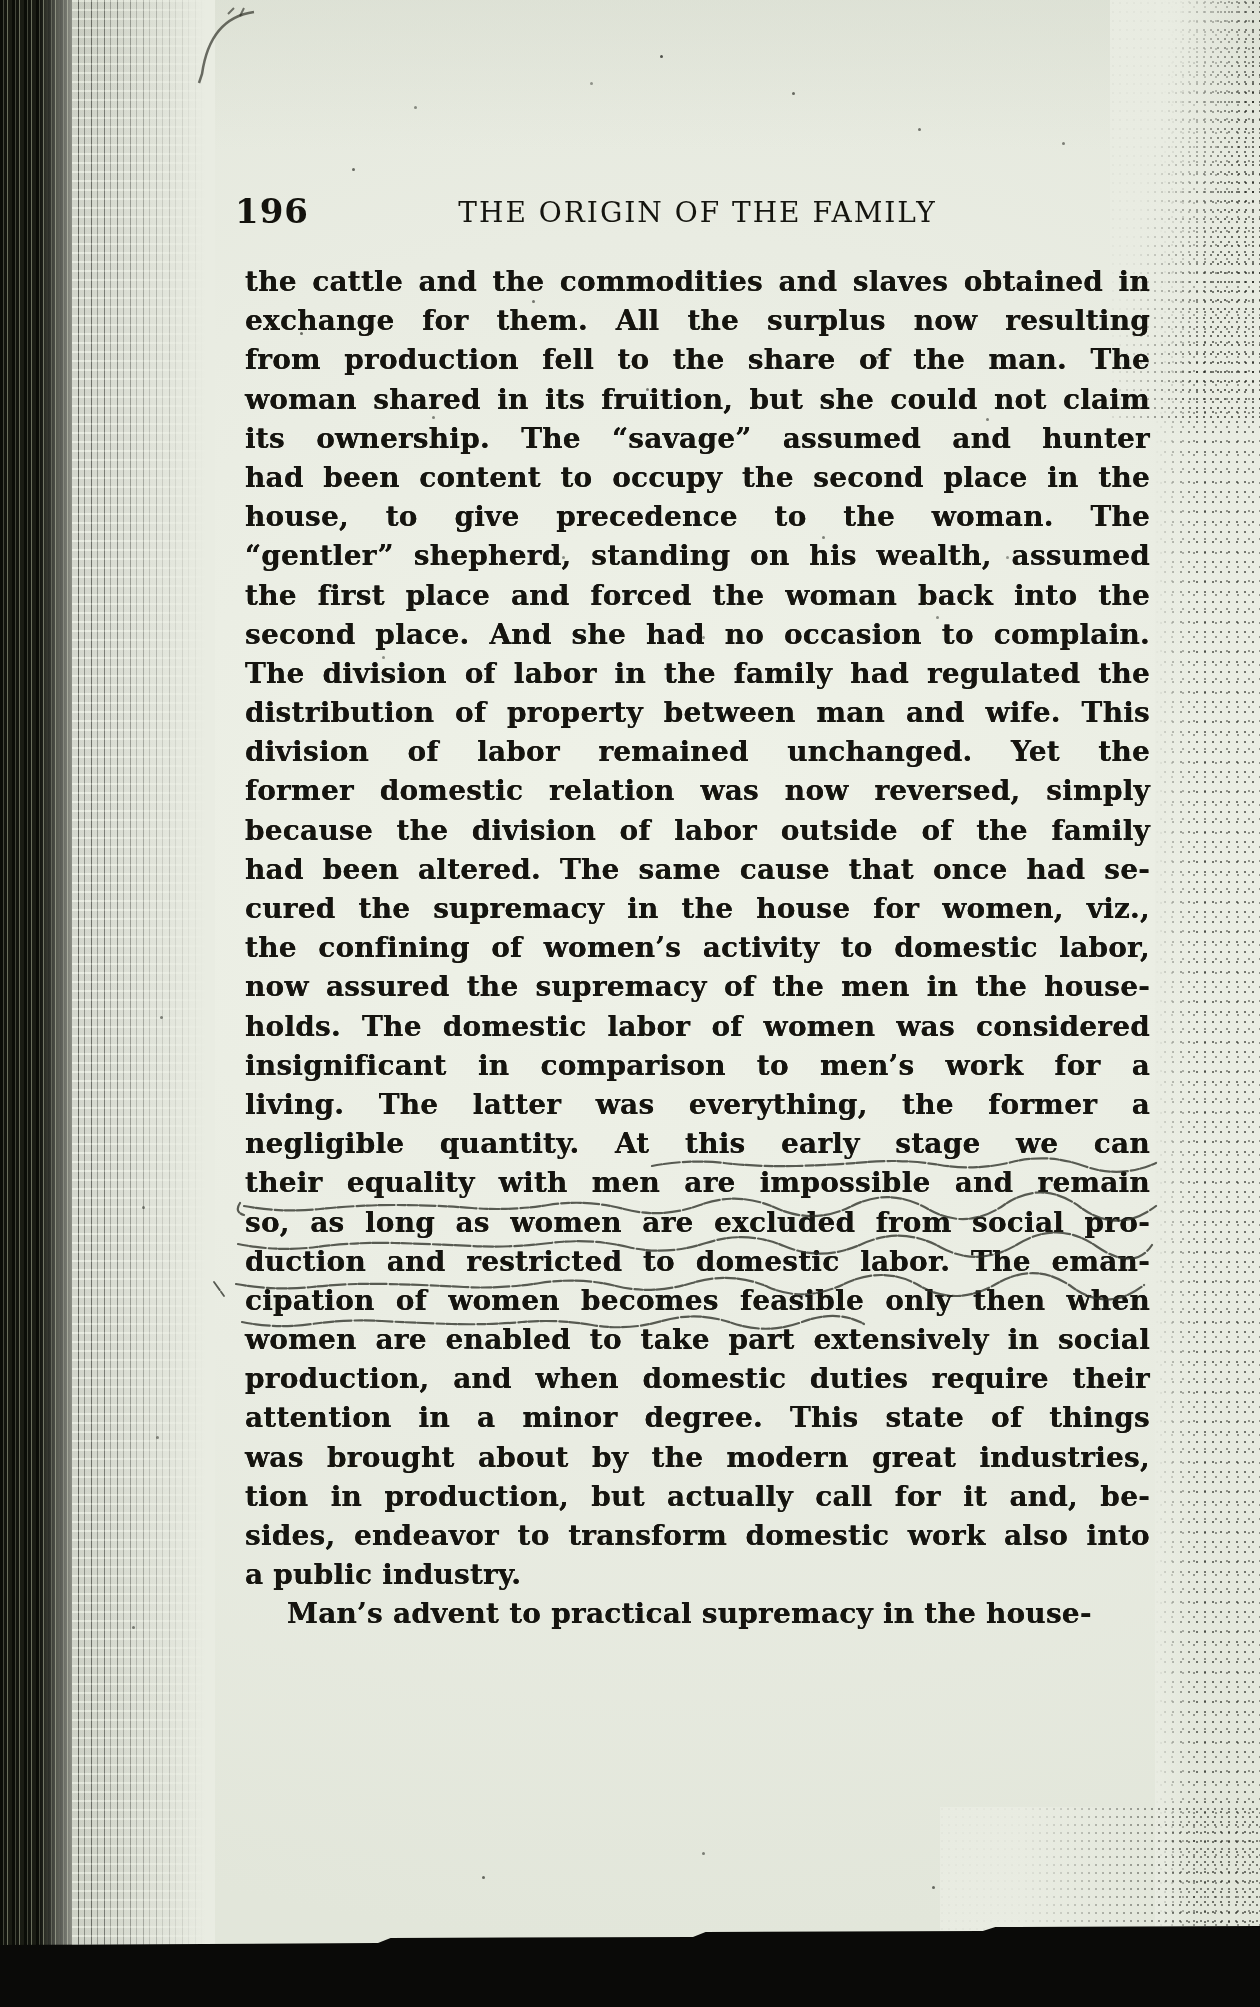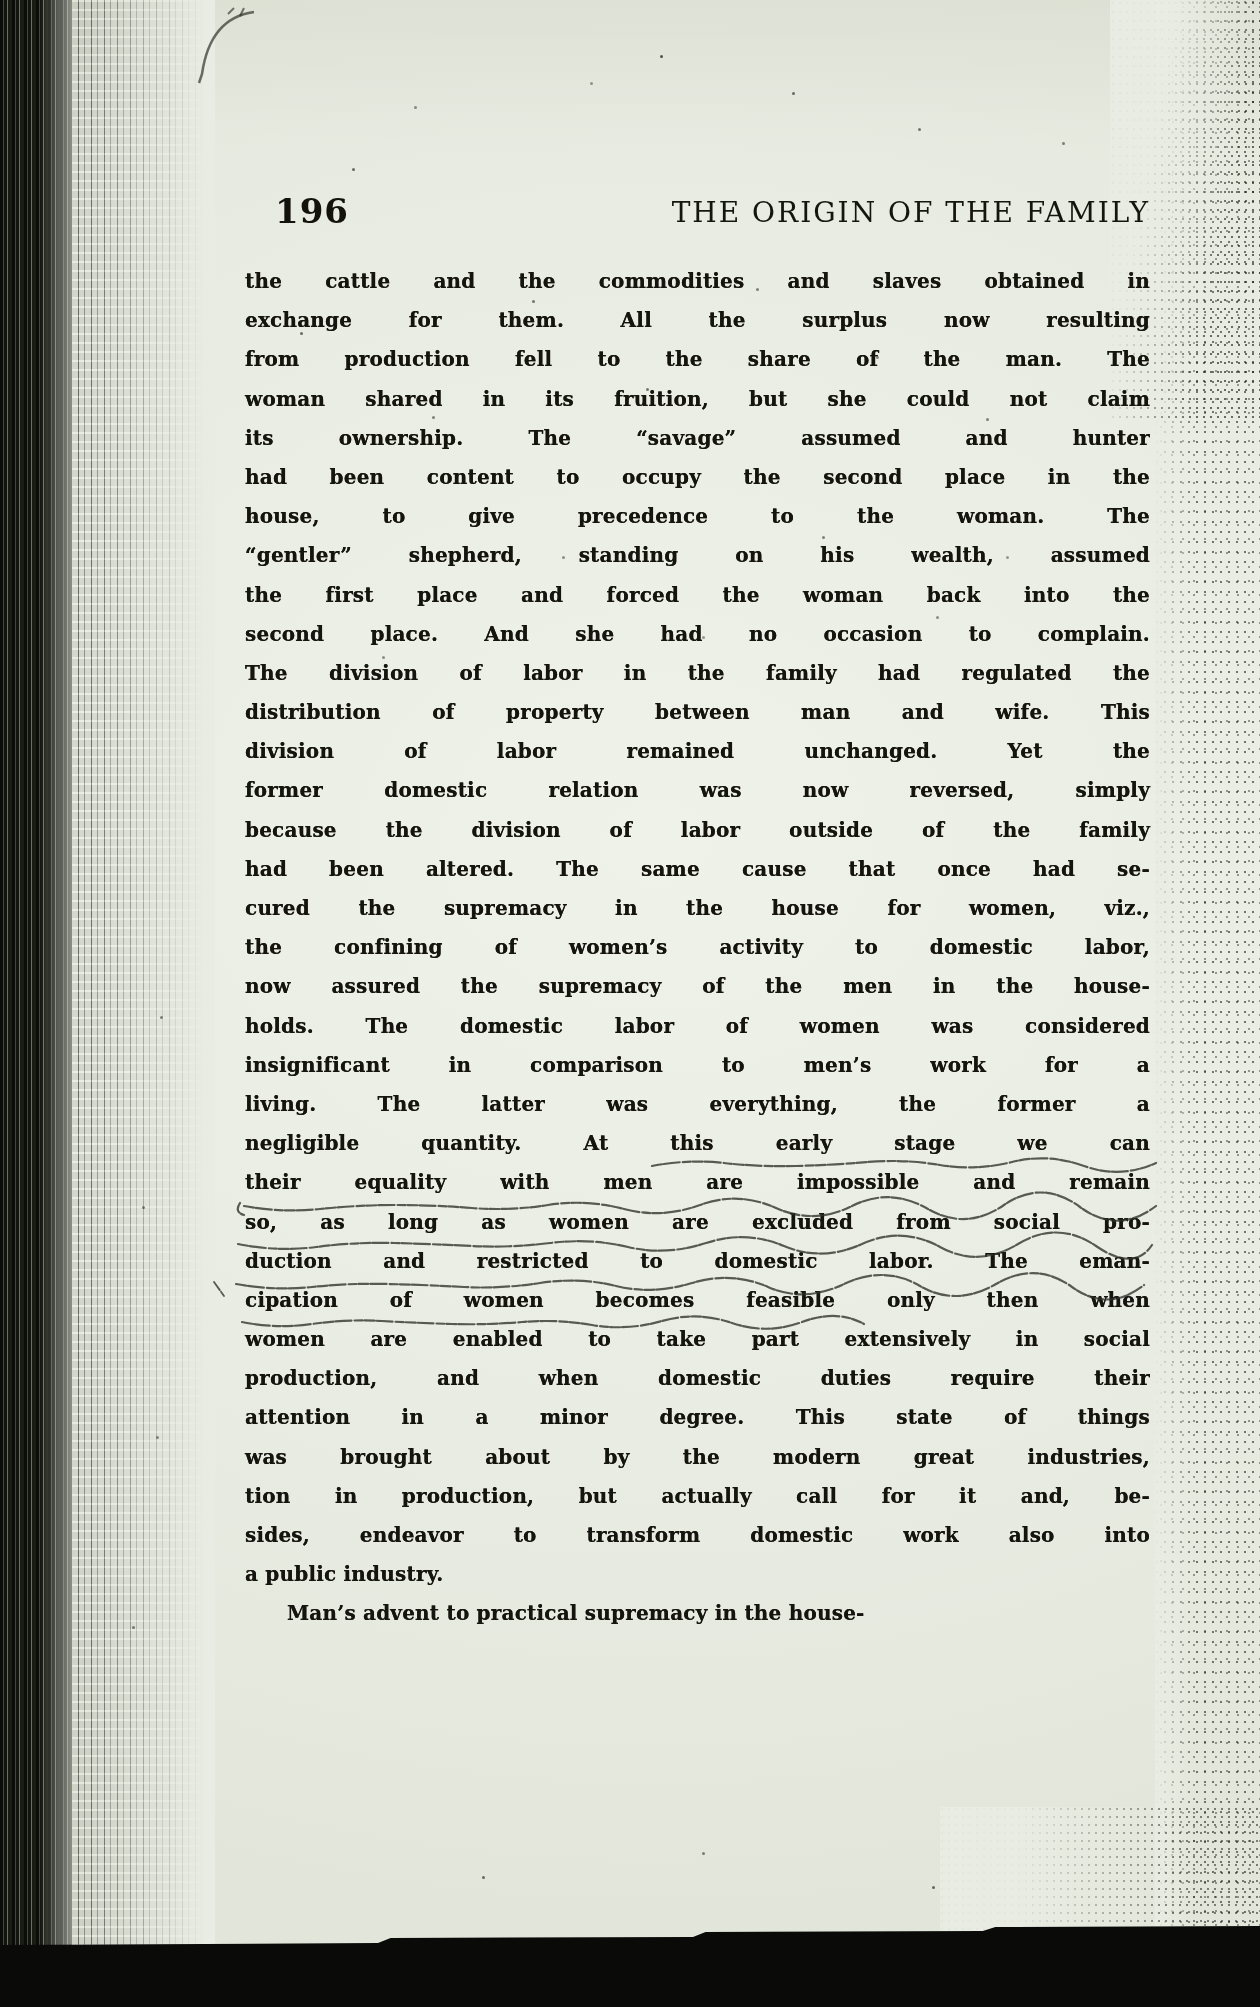--- a/index.html
+++ b/index.html
@@ -49,26 +49,26 @@
     background-size:100% 100%, 7px 8px;
   }
   
   .bottom-band{
     position:absolute;left:0;bottom:0;width:1260px;height:84px;background:#0a0a08;
     clip-path:polygon(0 22px,30% 20px,31% 15px,55% 14px,56% 9px,78% 8px,79% 4px,100% 3px,100% 84px,0 84px);
     z-index:6;
   }
   
   .header{position:absolute;left:245px;top:191px;width:905px;height:42px;}
-  .pagenum{position:absolute;left:-10px;top:0;font-size:34px;font-weight:700;letter-spacing:1px;color:#13120d;margin-left:40px;}
-  .title{position:absolute;left:0;top:5px;width:100%;text-align:right;font-size:28px;font-weight:400;letter-spacing:2px;color:#15150f;}
+  .pagenum{position:absolute;left:-10px;top:0;font-size:34px;font-weight:700;letter-spacing:1px;color:#13120d;}
+  .title{position:absolute;left:0;top:5px;width:100%;text-align:center;font-size:28px;font-weight:400;letter-spacing:2px;color:#15150f;}
   
   .text-col{position:absolute;left:245px;top:262px;width:905px;}
   .line{
-    height:39.2px;line-height:39.2px;font-size:20px;font-weight:700;letter-spacing:.2px;
+    height:39.2px;line-height:39.2px;font-size:28px;font-weight:700;letter-spacing:.2px;
     text-align:justify;text-align-last:justify;white-space:nowrap;
     text-shadow:0 0 .5px rgba(10,10,5,.85);
   }
   .line.para-end{text-align:center;text-align-last:left;}
   .line.para-start{text-indent:42px;}
   
   .pencil,.corner-mark{position:absolute;left:0;top:0;width:1260px;height:2007px;pointer-events:none;z-index:4;}
   .dust{
     position:absolute;left:0;top:0;width:3px;height:3px;border-radius:50%;background:transparent;z-index:3;
     box-shadow:

